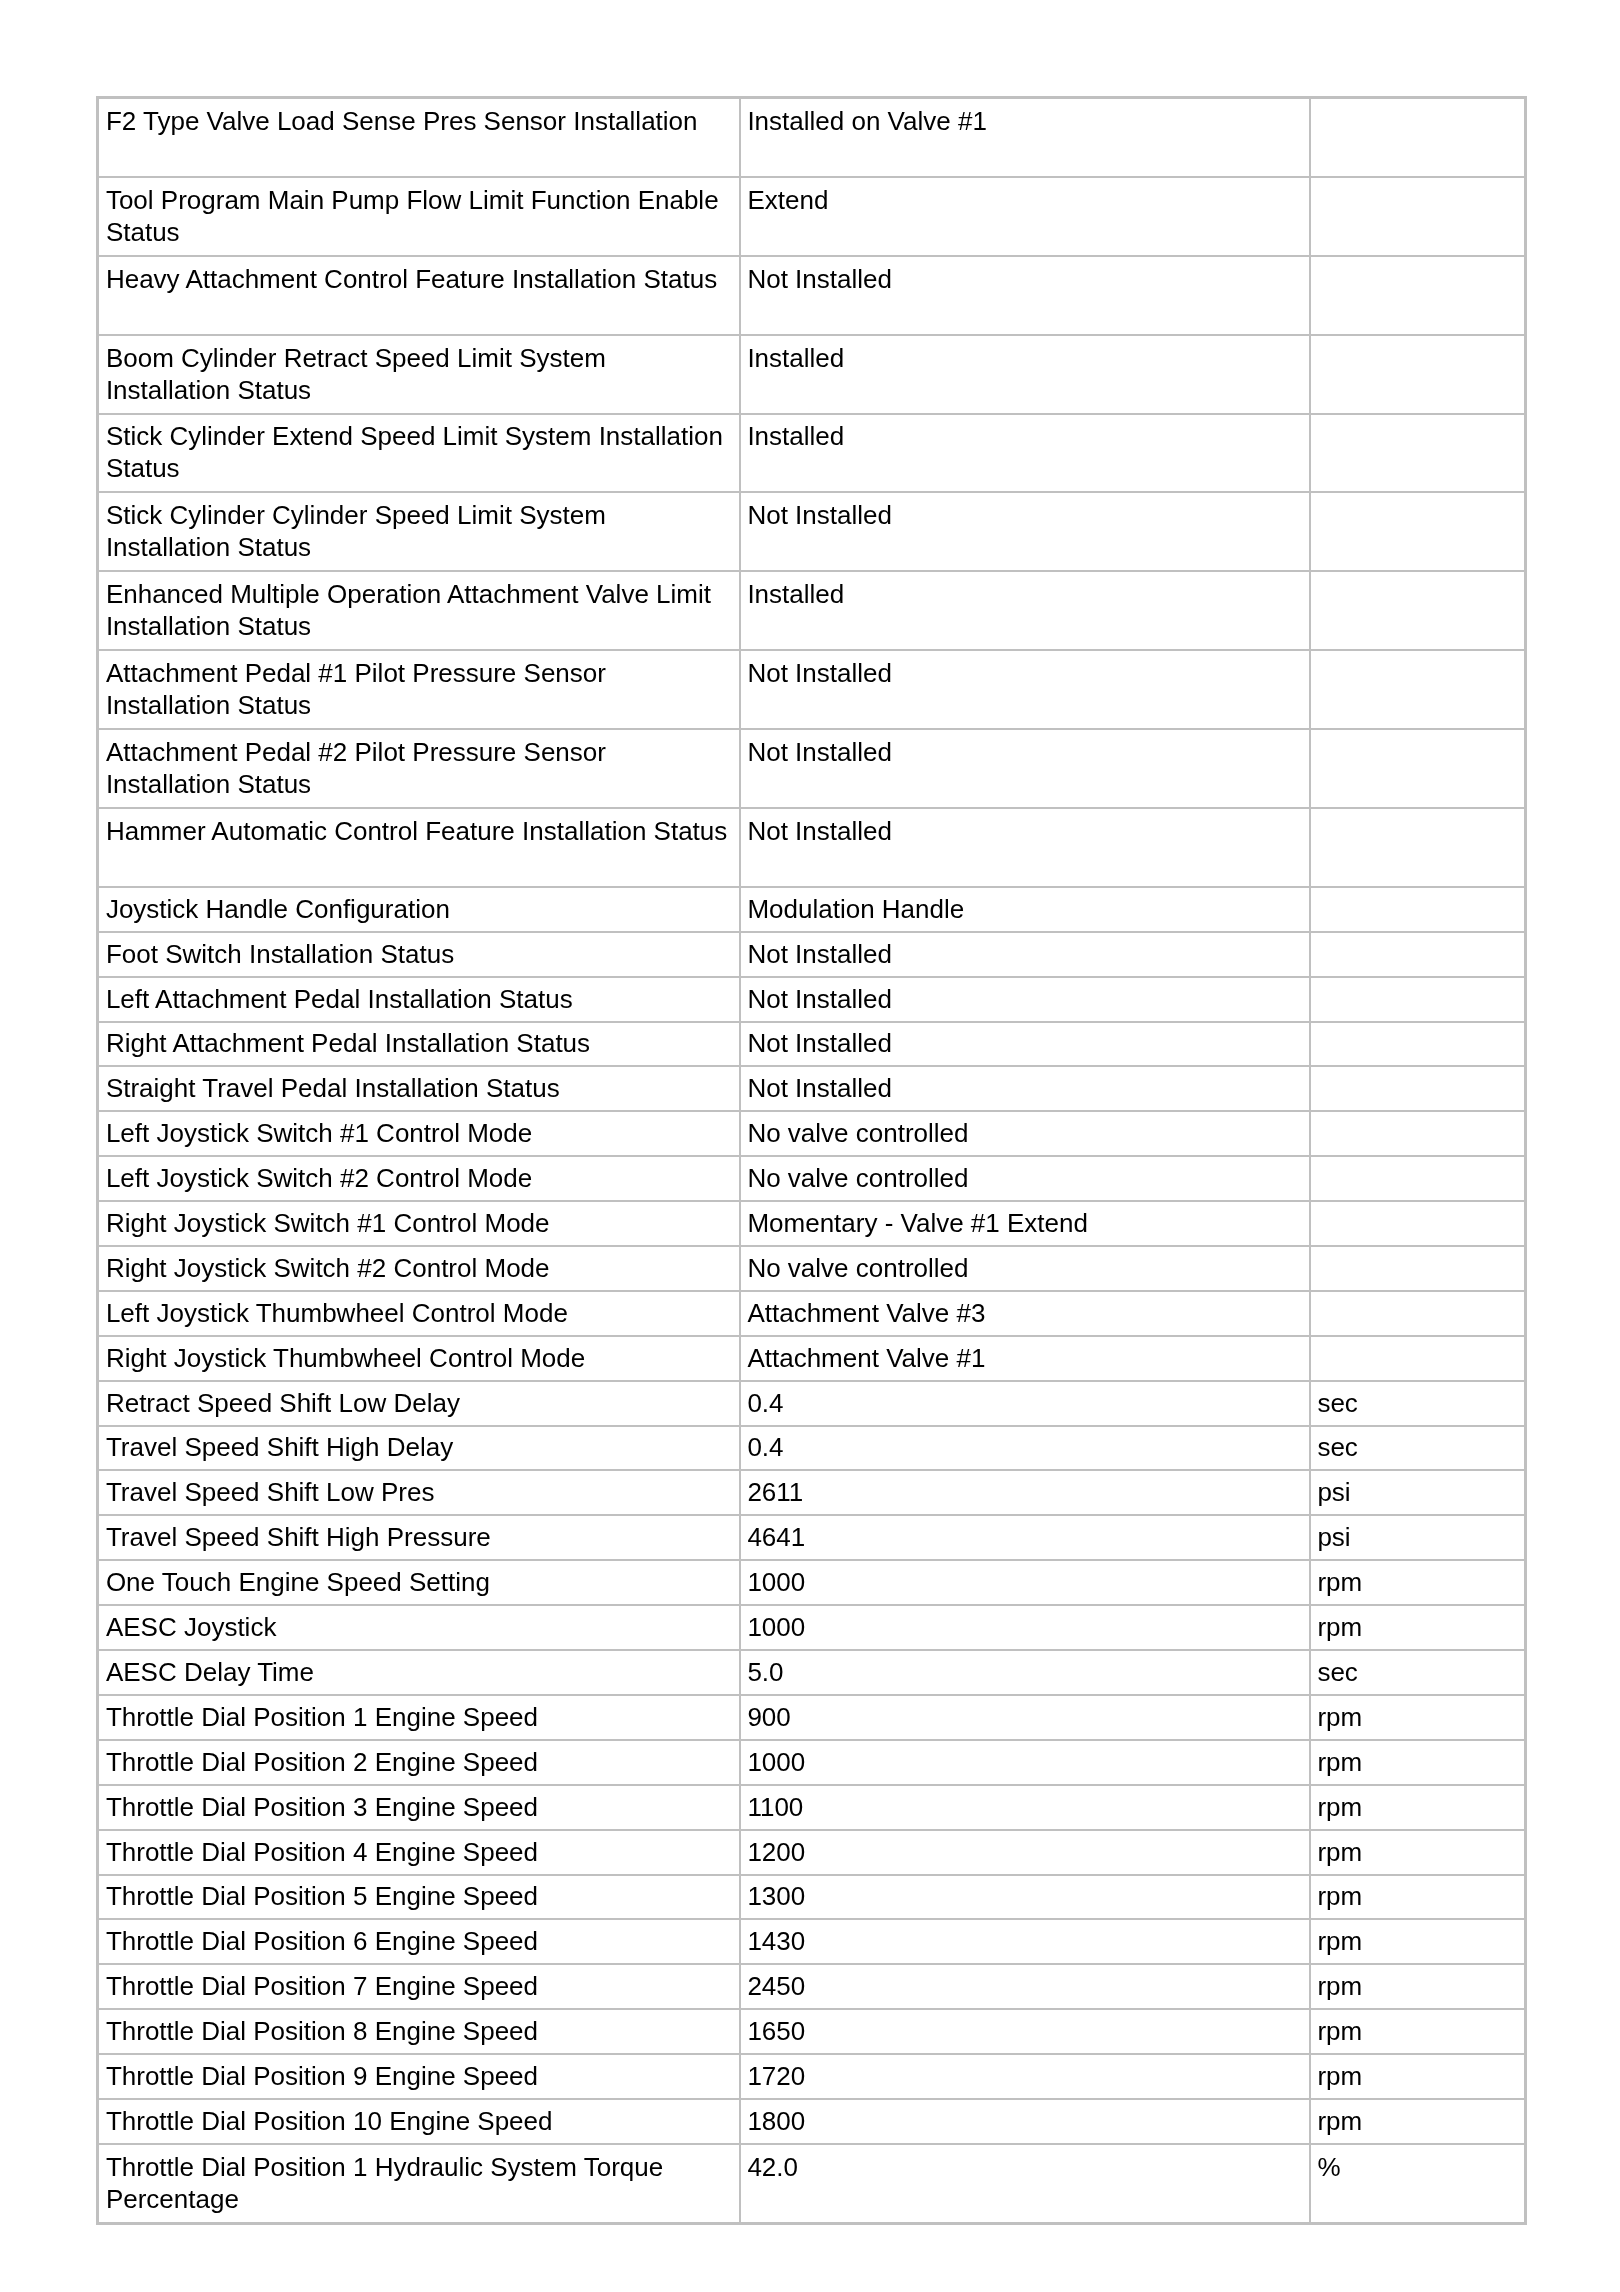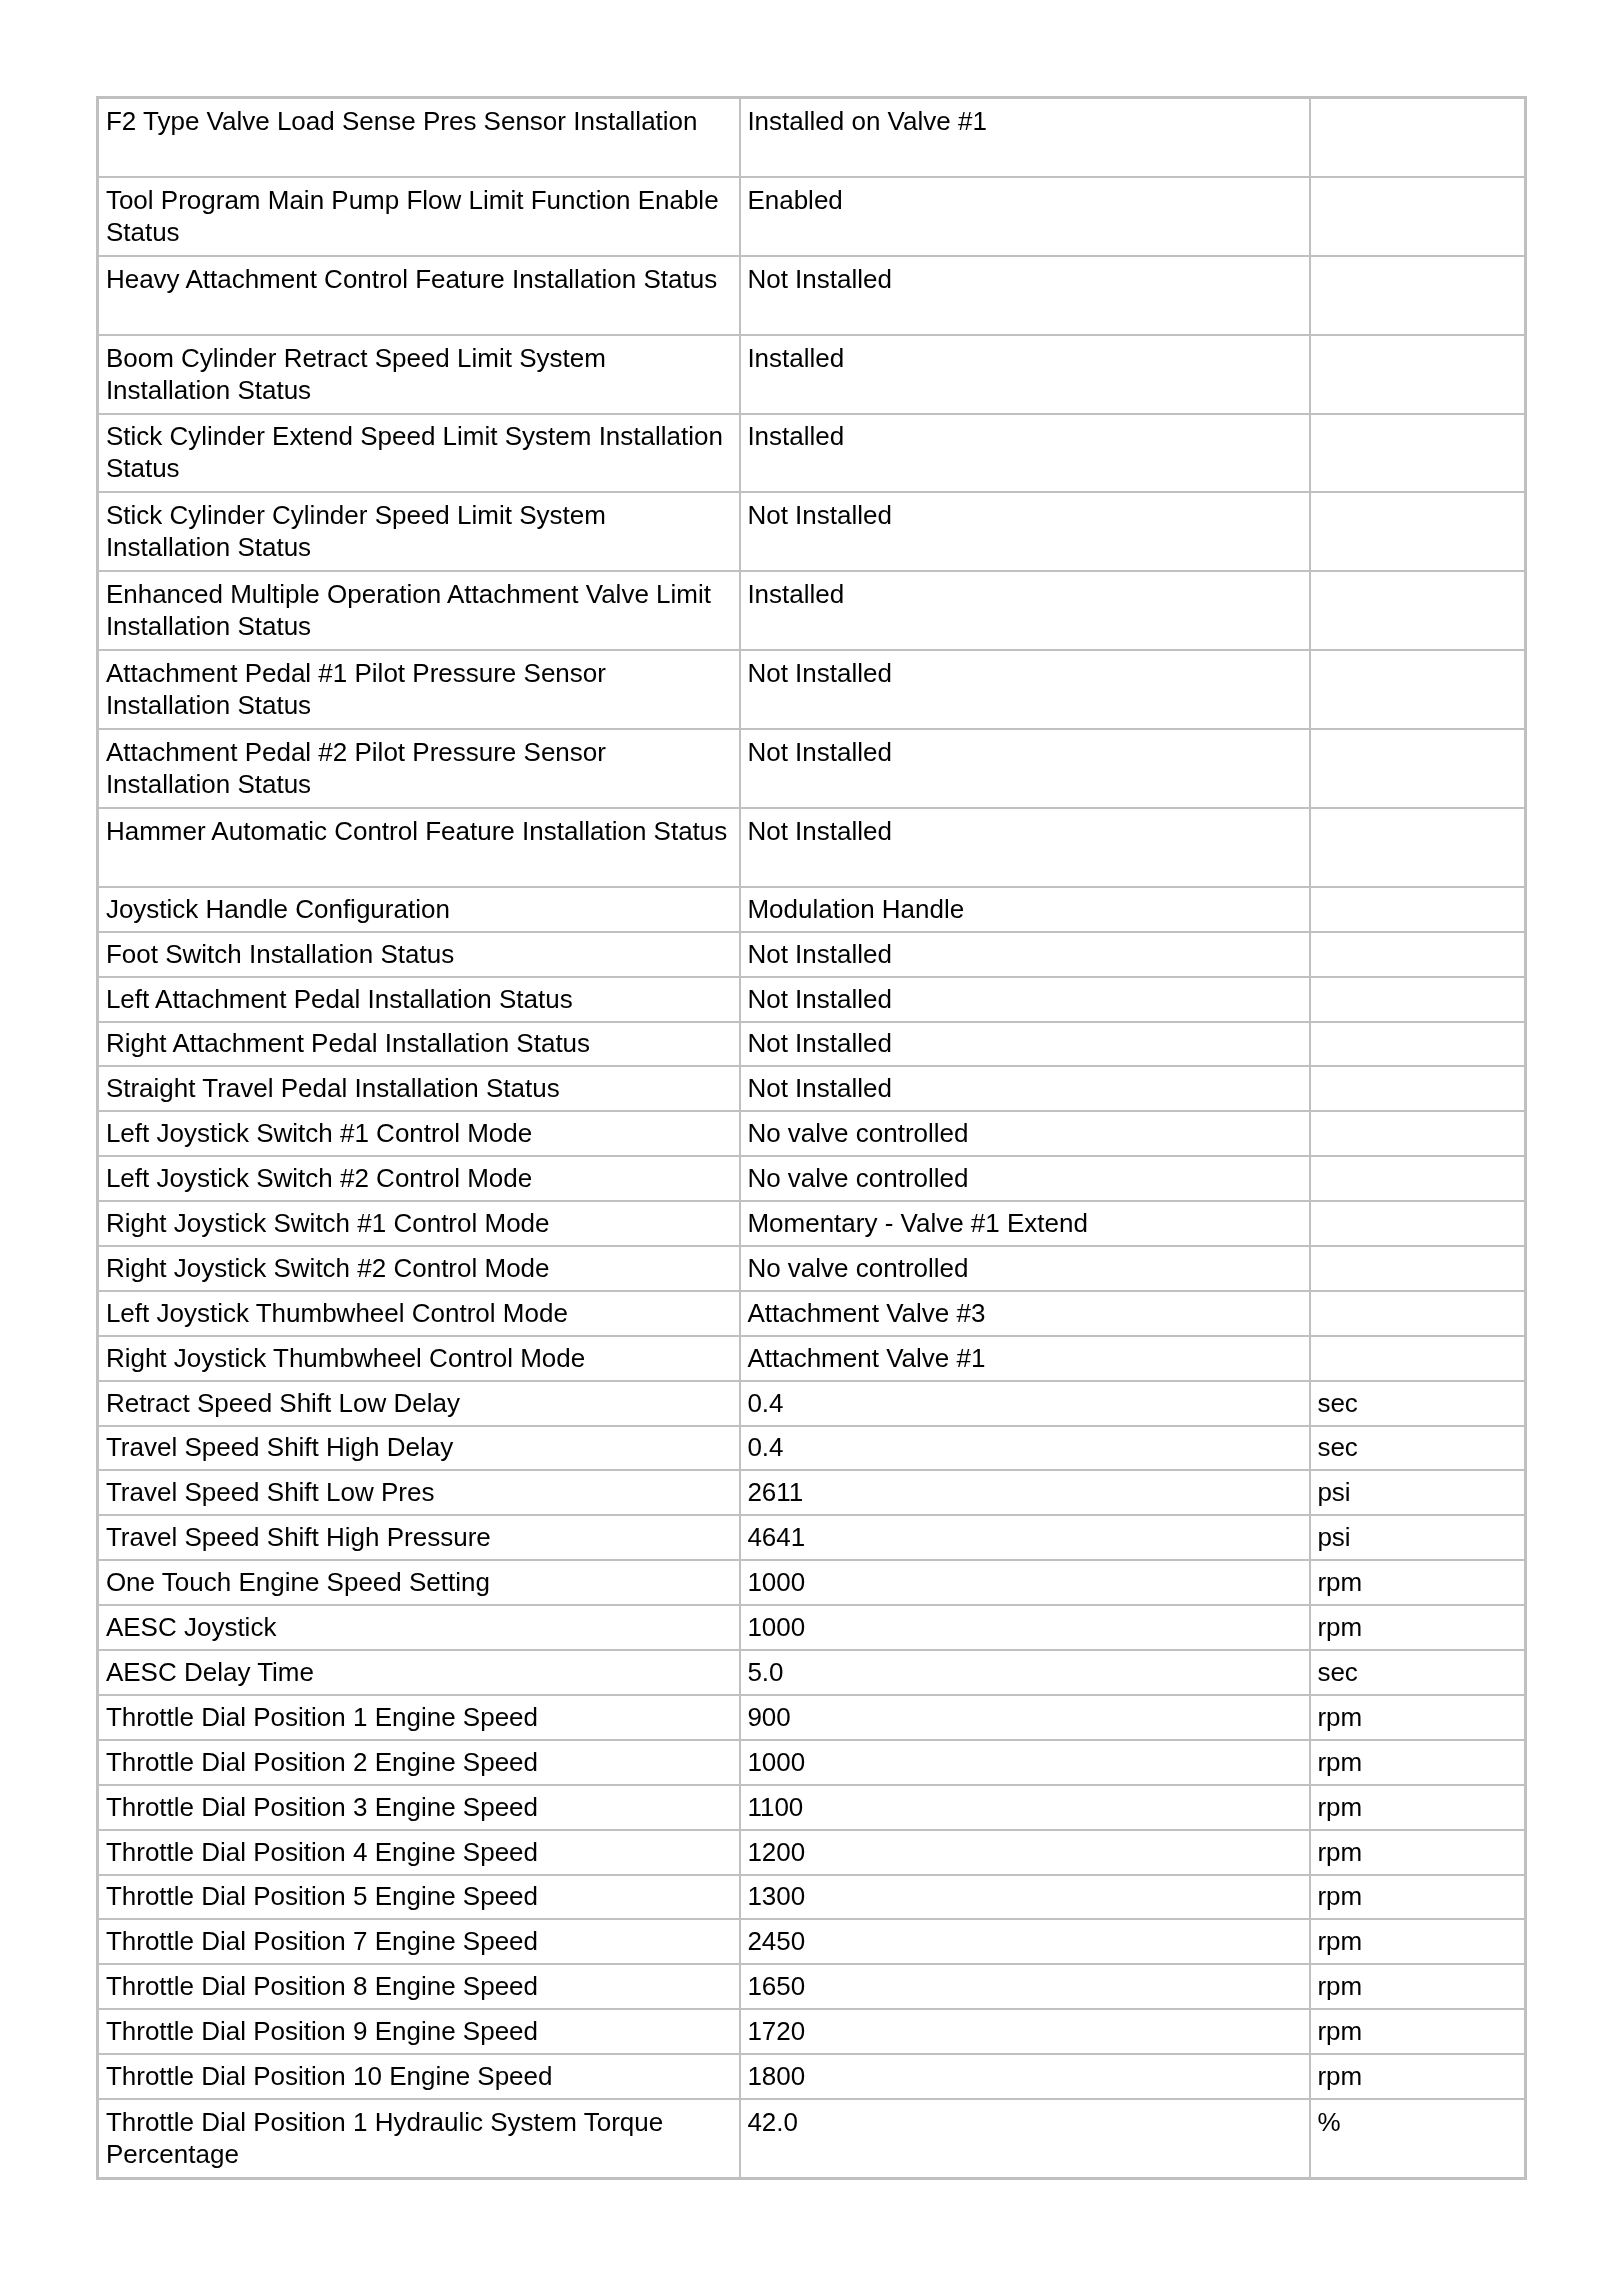--- a/index.html
+++ b/index.html
@@ -40,21 +40,21 @@
         <col class="c3">
     </colgroup>
     <tbody>
       <tr class="two">
           <td>F2 Type Valve Load Sense Pres Sensor Installation</td>
           <td>Installed on Valve #1</td>
           <td></td>
         </tr>
       <tr class="two">
           <td>Tool Program Main Pump Flow Limit Function Enable Status</td>
-          <td>Enabled</td>
+          <td>Extend</td>
           <td></td>
         </tr>
       <tr class="two">
           <td>Heavy Attachment Control Feature Installation Status</td>
           <td>Not Installed</td>
           <td></td>
         </tr>
       <tr class="two">
           <td>Boom Cylinder Retract Speed Limit System Installation Status</td>
           <td>Installed</td>
@@ -196,20 +196,25 @@
           <td>rpm</td>
         </tr>
       <tr class="one">
           <td>Throttle Dial Position 4 Engine Speed</td>
           <td>1200</td>
           <td>rpm</td>
         </tr>
       <tr class="one">
           <td>Throttle Dial Position 5 Engine Speed</td>
           <td>1300</td>
+          <td>rpm</td>
+        </tr>
+      <tr class="one">
+          <td>Throttle Dial Position 6 Engine Speed</td>
+          <td>1430</td>
           <td>rpm</td>
         </tr>
       <tr class="one">
           <td>Throttle Dial Position 7 Engine Speed</td>
           <td>2450</td>
           <td>rpm</td>
         </tr>
       <tr class="one">
           <td>Throttle Dial Position 8 Engine Speed</td>
           <td>1650</td>

